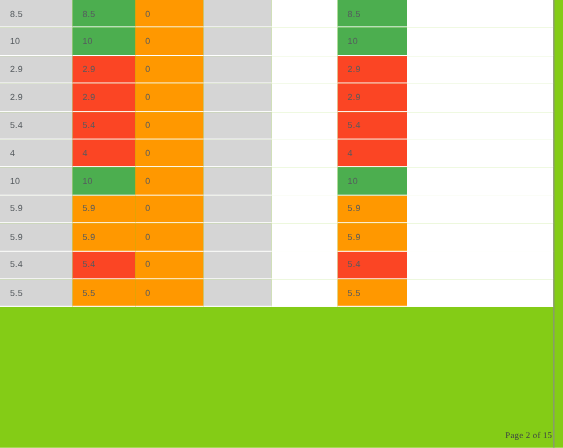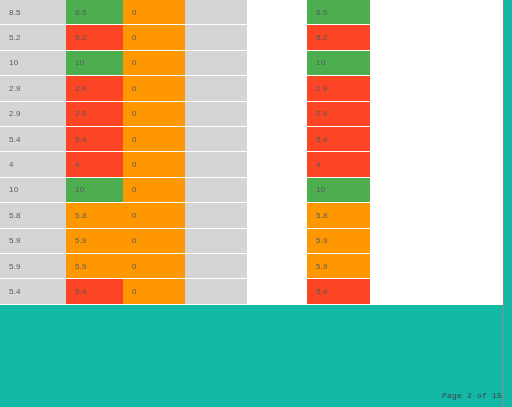--- a/index.html
+++ b/index.html
@@ -15,21 +15,21 @@
     font-family: "Liberation Sans", "DejaVu Sans", sans-serif;
     position: relative;
   }
 
   #page {
     position: absolute;
     left: 0;
     top: 0;
     width: 512px;
     height: 407px;
-    background: #14b8a6;
+    background: #84cc16;
     box-sizing: border-box;
   }
 
   
   #page-edge {
     position: absolute;
     left: 503px;
     top: 0;
     width: 1px;
     height: 407px;
@@ -87,21 +87,21 @@
   td.swatch {
     border-bottom: 1.2px solid #ffffff;
   }
 
   #footer {
     position: absolute;
     right: 10px;
     bottom: 7px;
     font-size: 8px;
     color: #3d4044;
-    font-family: Liberation Mono, monospace;
+    font-family: Liberation Serif, serif;
     letter-spacing: 0.2px;
     margin-top: 16px;
   }
 </style>
 </head>
 <body>
 
 <div id="page">
 
   <div id="table-wrap">
@@ -119,29 +119,20 @@
           <tr>
             <td class="plain-gray">8.5</td>
             <td class="swatch cell-green">8.5</td>
             <td class="swatch cell-orange">0</td>
             <td class="plain-gray"></td>
             <td class="plain-white"></td>
             <td class="swatch cell-green">8.5</td>
             <td class="blank"></td>
           </tr>
           <tr>
-            <td class="plain-gray">5.2</td>
-            <td class="swatch cell-red">5.2</td>
-            <td class="swatch cell-orange">0</td>
-            <td class="plain-gray"></td>
-            <td class="plain-white"></td>
-            <td class="swatch cell-red">5.2</td>
-            <td class="blank"></td>
-          </tr>
-          <tr>
             <td class="plain-gray">10</td>
             <td class="swatch cell-green">10</td>
             <td class="swatch cell-orange">0</td>
             <td class="plain-gray"></td>
             <td class="plain-white"></td>
             <td class="swatch cell-green">10</td>
             <td class="blank"></td>
           </tr>
           <tr>
             <td class="plain-gray">2.9</td>
@@ -182,29 +173,20 @@
           <tr>
             <td class="plain-gray">10</td>
             <td class="swatch cell-green">10</td>
             <td class="swatch cell-orange">0</td>
             <td class="plain-gray"></td>
             <td class="plain-white"></td>
             <td class="swatch cell-green">10</td>
             <td class="blank"></td>
           </tr>
           <tr>
-            <td class="plain-gray">5.8</td>
-            <td class="swatch cell-orange">5.8</td>
-            <td class="swatch cell-orange">0</td>
-            <td class="plain-gray"></td>
-            <td class="plain-white"></td>
-            <td class="swatch cell-orange">5.8</td>
-            <td class="blank"></td>
-          </tr>
-          <tr>
             <td class="plain-gray">5.9</td>
             <td class="swatch cell-orange">5.9</td>
             <td class="swatch cell-orange">0</td>
             <td class="plain-gray"></td>
             <td class="plain-white"></td>
             <td class="swatch cell-orange">5.9</td>
             <td class="blank"></td>
           </tr>
           <tr>
             <td class="plain-gray">5.9</td>
@@ -215,20 +197,29 @@
             <td class="swatch cell-orange">5.9</td>
             <td class="blank"></td>
           </tr>
           <tr>
             <td class="plain-gray">5.4</td>
             <td class="swatch cell-red">5.4</td>
             <td class="swatch cell-orange">0</td>
             <td class="plain-gray"></td>
             <td class="plain-white"></td>
             <td class="swatch cell-red">5.4</td>
+            <td class="blank"></td>
+          </tr>
+          <tr>
+            <td class="plain-gray">5.5</td>
+            <td class="swatch cell-orange">5.5</td>
+            <td class="swatch cell-orange">0</td>
+            <td class="plain-gray"></td>
+            <td class="plain-white"></td>
+            <td class="swatch cell-orange">5.5</td>
             <td class="blank"></td>
           </tr>
         </tbody>
     </table>
   </div>
 
   <div id="page-edge"></div>
 
   <div id="footer">Page 2 of 15</div>
 

